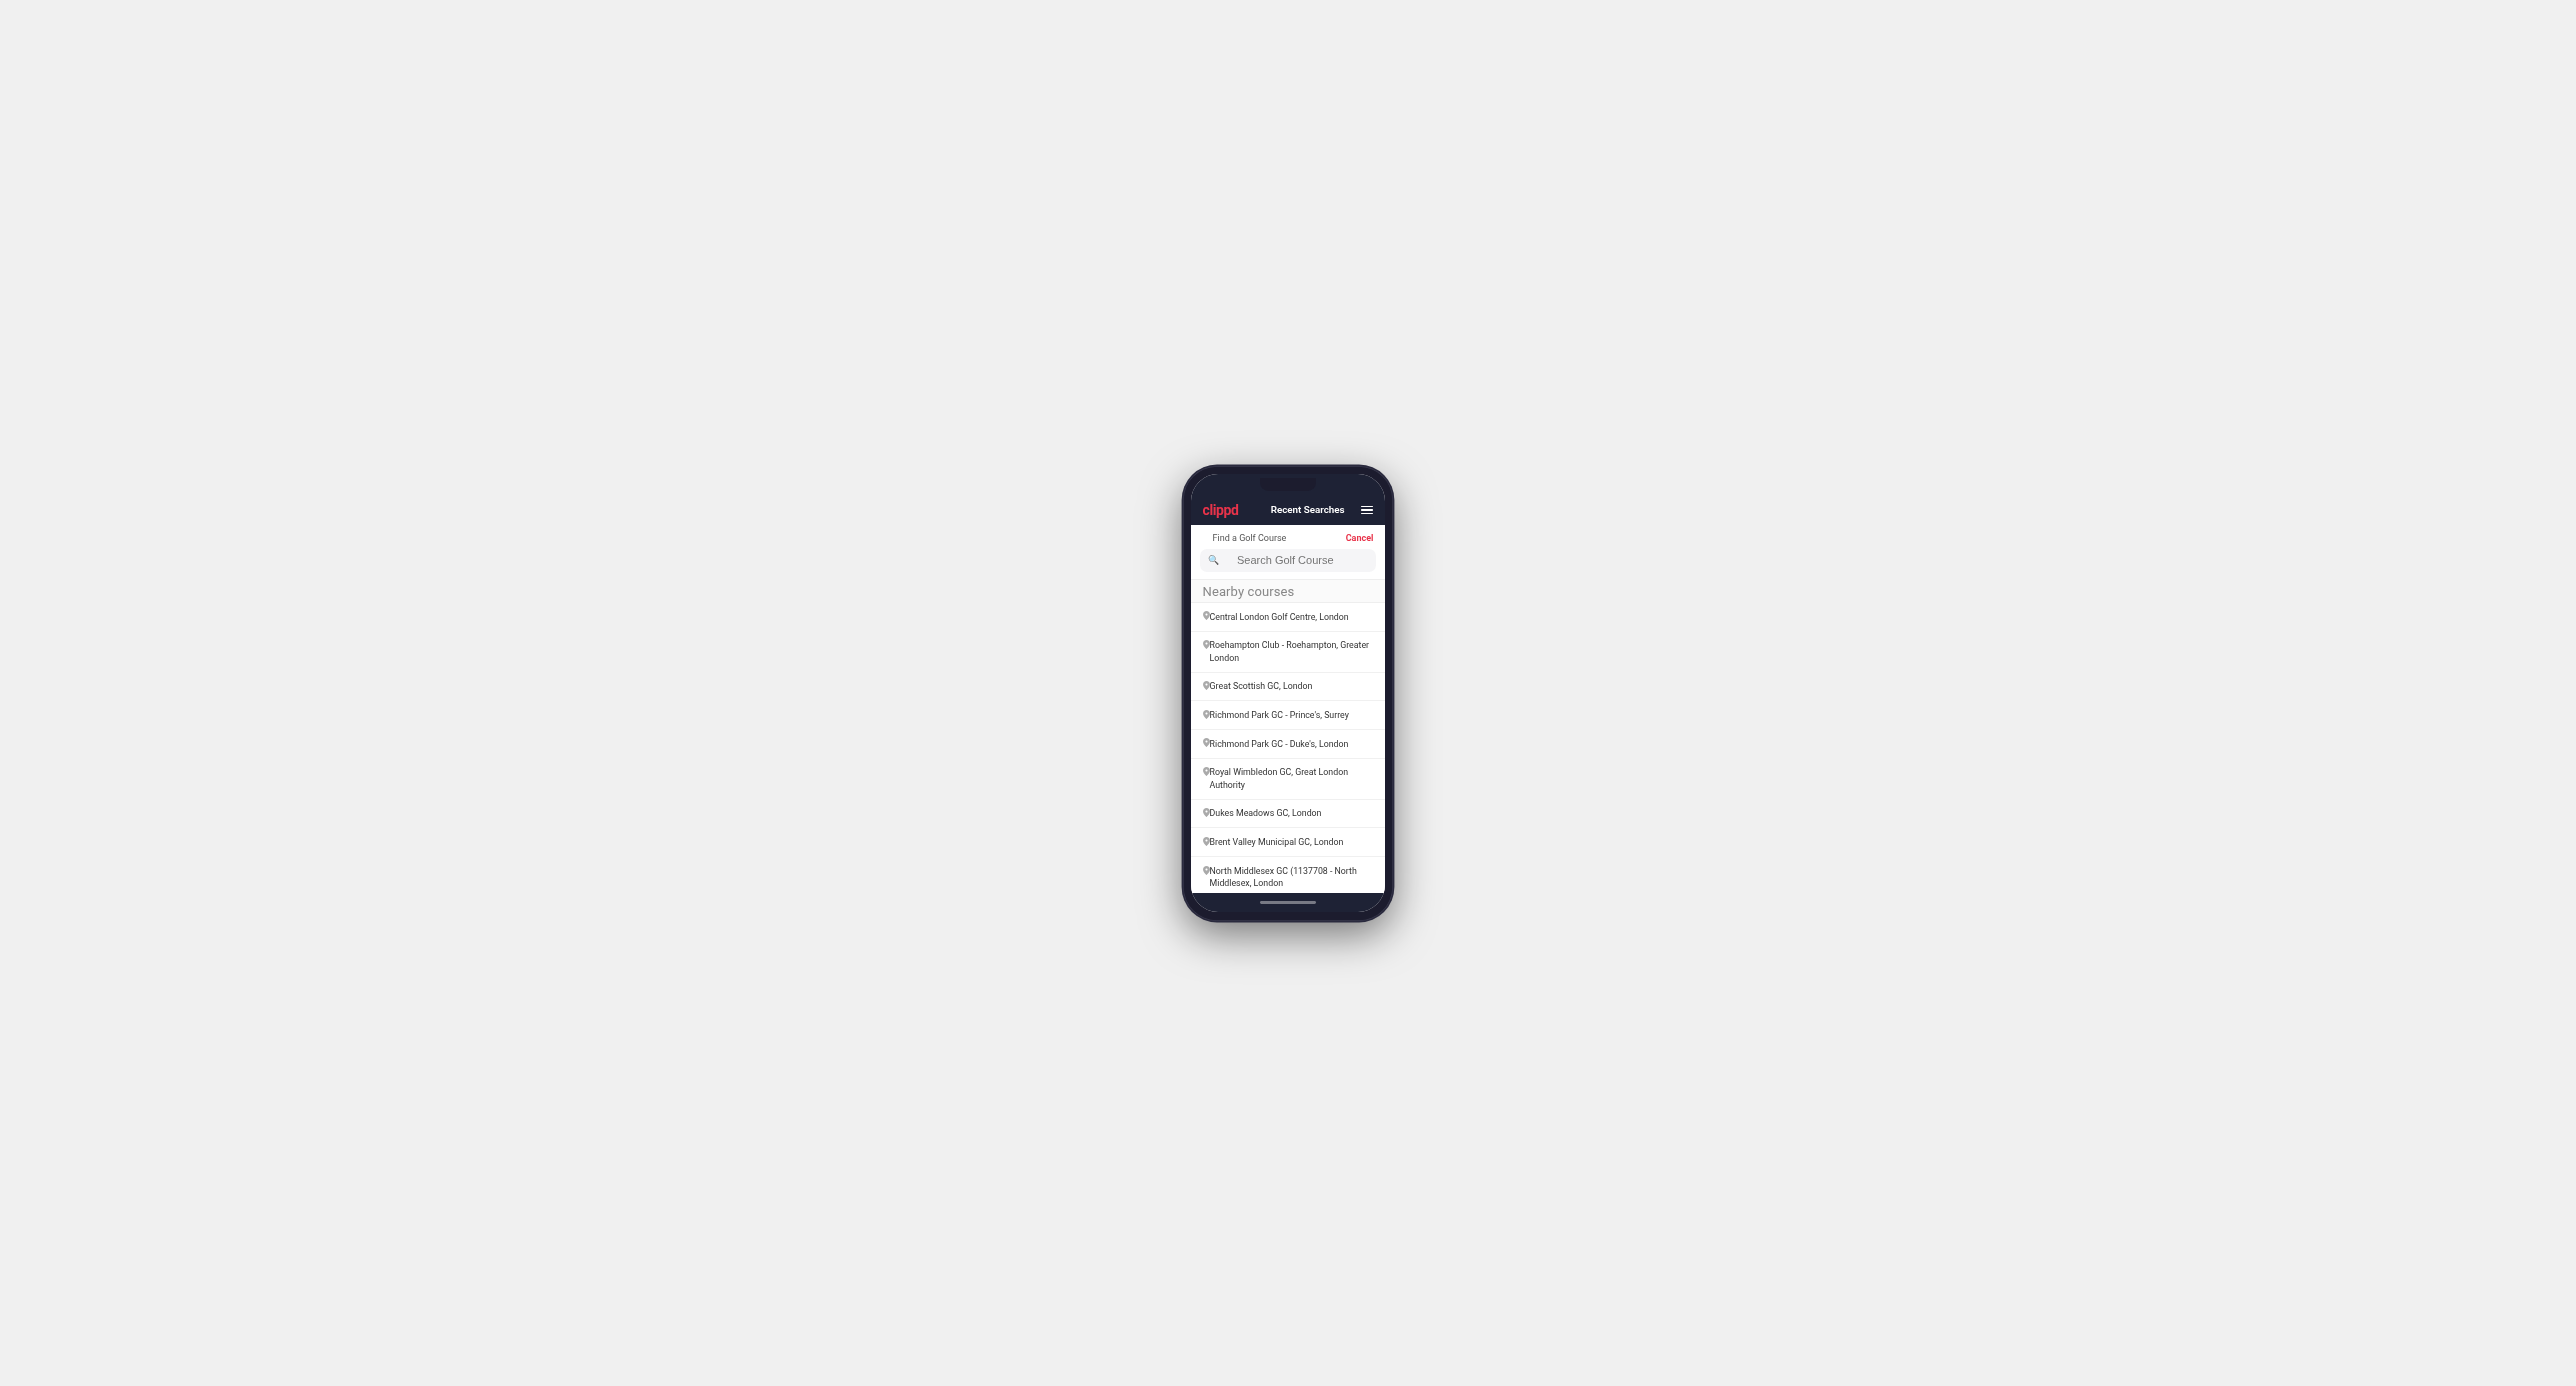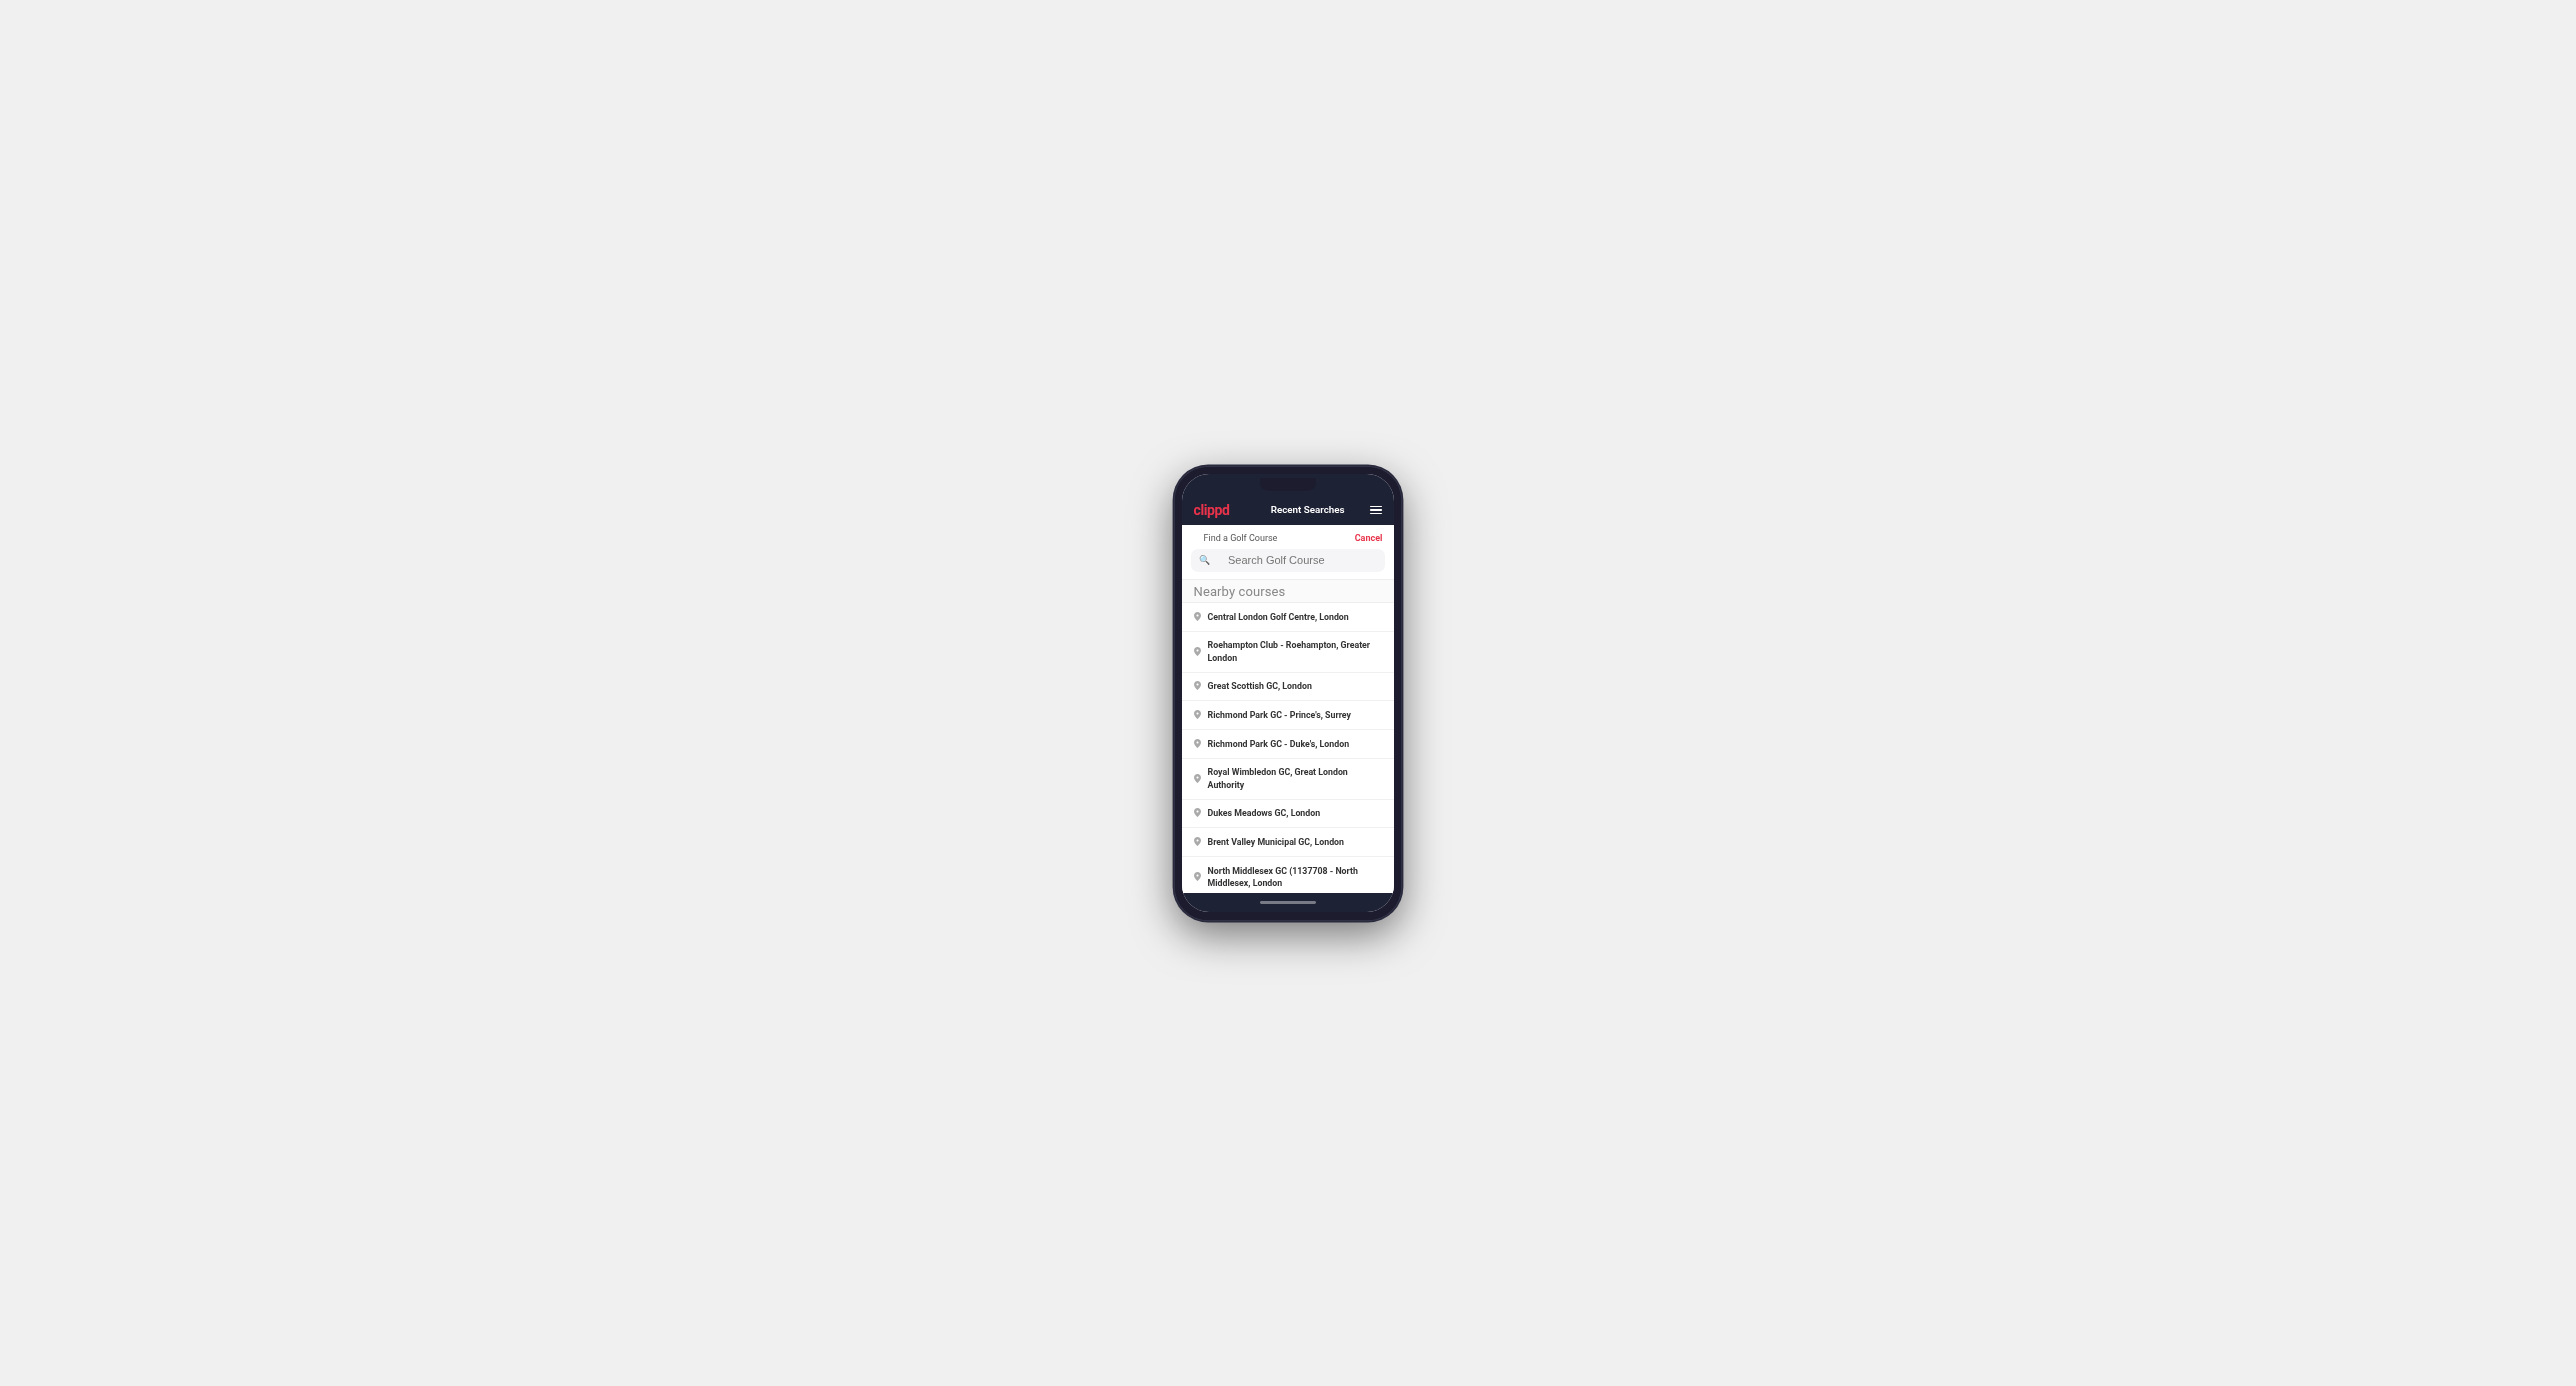--- a/index.html
+++ b/index.html
@@ -12,21 +12,21 @@
       background: #f0f0f0;
       display: flex;
       justify-content: center;
       align-items: center;
       min-height: 100vh;
       font-family: -apple-system, BlinkMacSystemFont, 'Segoe UI', Roboto, sans-serif;
     }
 
     .phone-wrapper {
       position: relative;
-      width: 228px;
+      width: 210px;
       height: 455px;
     }
 
     .phone-frame {
       position: absolute;
       inset: 0;
       background: #1c1c2e;
       border-radius: 34px;
       box-shadow: 
         0 0 0 1.4px #2a2a3e,
@@ -175,26 +175,24 @@
     }
 
     
     .course-list {
       flex: 1;
       background: #ffffff;
     }
 
     .course-item {
       display: flex;
-      align-items: center;
-      gap: 7px;
+      align-items: flex-start;
       padding: 7.7px 11.2px;
       border-bottom: 0.7px solid #f0f0f0;
       cursor: pointer;
-      font-weight: bold;
     }
 
     .pin-icon {
       color: #999;
       font-size: 8.4px;
       margin-top: 0.7px;
       flex-shrink: 0;
     }
 
     .course-name {

